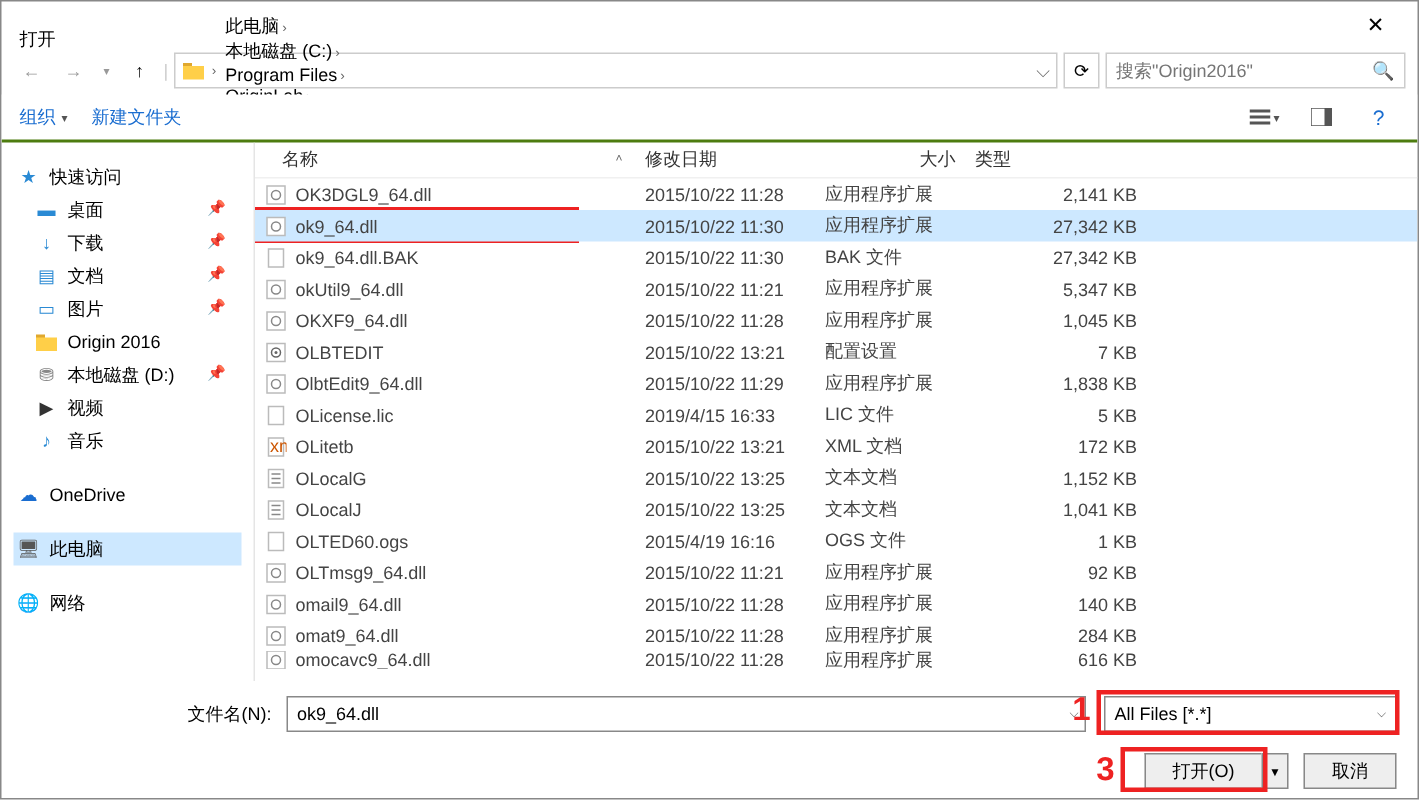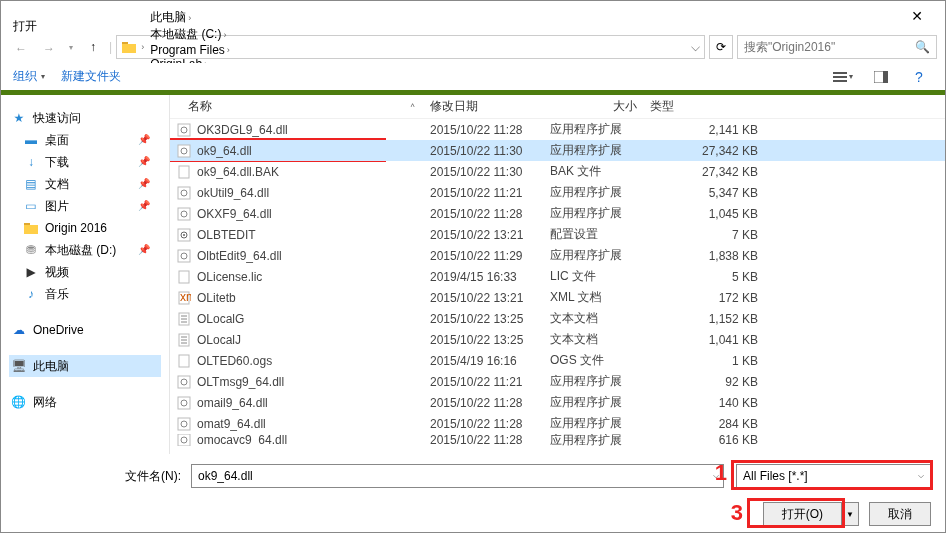--- a/index.html
+++ b/index.html
@@ -17,21 +17,21 @@
   .breadcrumb { flex: 1; height: 24px; border: 1px solid #ccc; display: flex; align-items: center; padding: 0 4px; gap: 2px; background: #fff; }
   .breadcrumb .folder-icon { width: 16px; height: 16px; }
   .crumb { display: flex; align-items: center; gap: 2px; padding: 0 2px; }
   .crumb .chev { color: #666; font-size: 9px; }
   .crumb-drop { margin-left: auto; display: flex; gap: 2px; font-size: 9px; color: #666; }
   .refresh-btn { width: 24px; height: 24px; border: 1px solid #ccc; display: flex; align-items: center; justify-content: center; }
   .searchbox { width: 200px; height: 24px; border: 1px solid #ccc; display: flex; align-items: center; padding: 0 6px; }
   .searchbox input { border: none; outline: none; flex: 1; color: #888; }
   .searchbox .sicon { color: #888; }
   
-  .toolbar { height: 32px; border-bottom: 5px solid #4d7c0f; display: flex; align-items: center; padding: 0 12px; gap: 16px; background: #fff; justify-content: space-between; }
+  .toolbar { height: 32px; border-bottom: 2px solid #4d7c0f; display: flex; align-items: center; padding: 0 12px; gap: 16px; background: #fff; justify-content: space-between; }
   .toolbar .tb-btn { color: #1a6dd0; display: flex; align-items: center; gap: 4px; }
   .toolbar .tb-btn .drop { font-size: 8px; color: #555; }
   .toolbar-right { margin-left: auto; display: flex; gap: 10px; align-items: center; }
   .toolbar-right .icon-btn { width: 28px; height: 20px; display: flex; align-items: center; justify-content: center; gap:2px; border: 1px solid transparent; }
   
   .body-split { flex: 1; display: flex; overflow: hidden; }
   .sidebar { width: 168px; padding: 12px 8px; overflow: hidden; }
   .side-group { margin-bottom: 14px; }
   .side-item { display: flex; align-items: center; gap: 6px; padding: 2px 4px 2px 14px; line-height: 18px; }
   .side-item.root { padding-left: 2px; }

